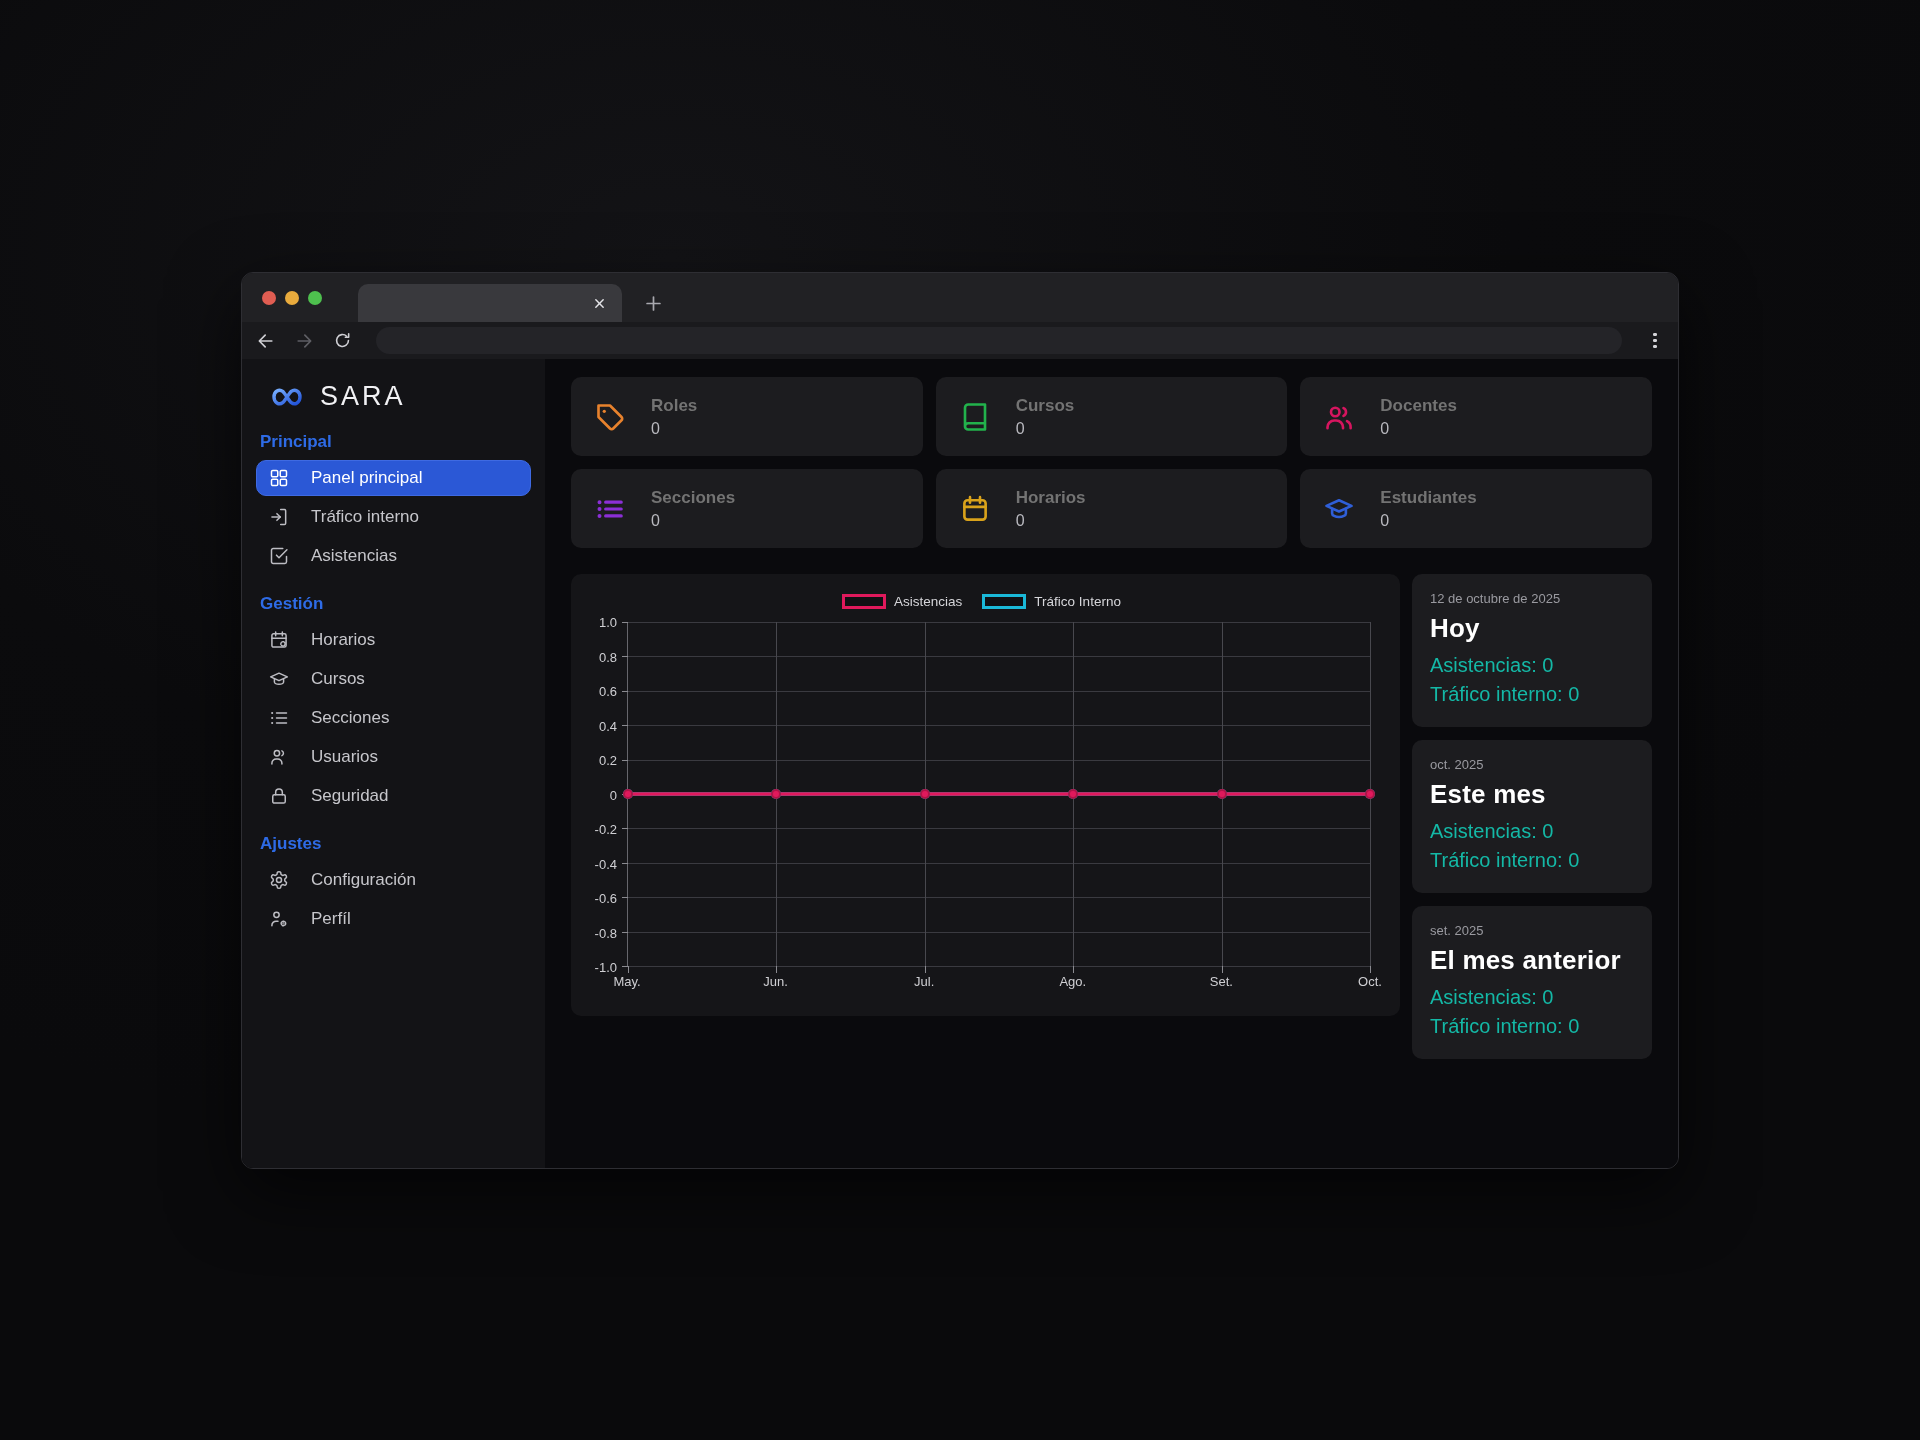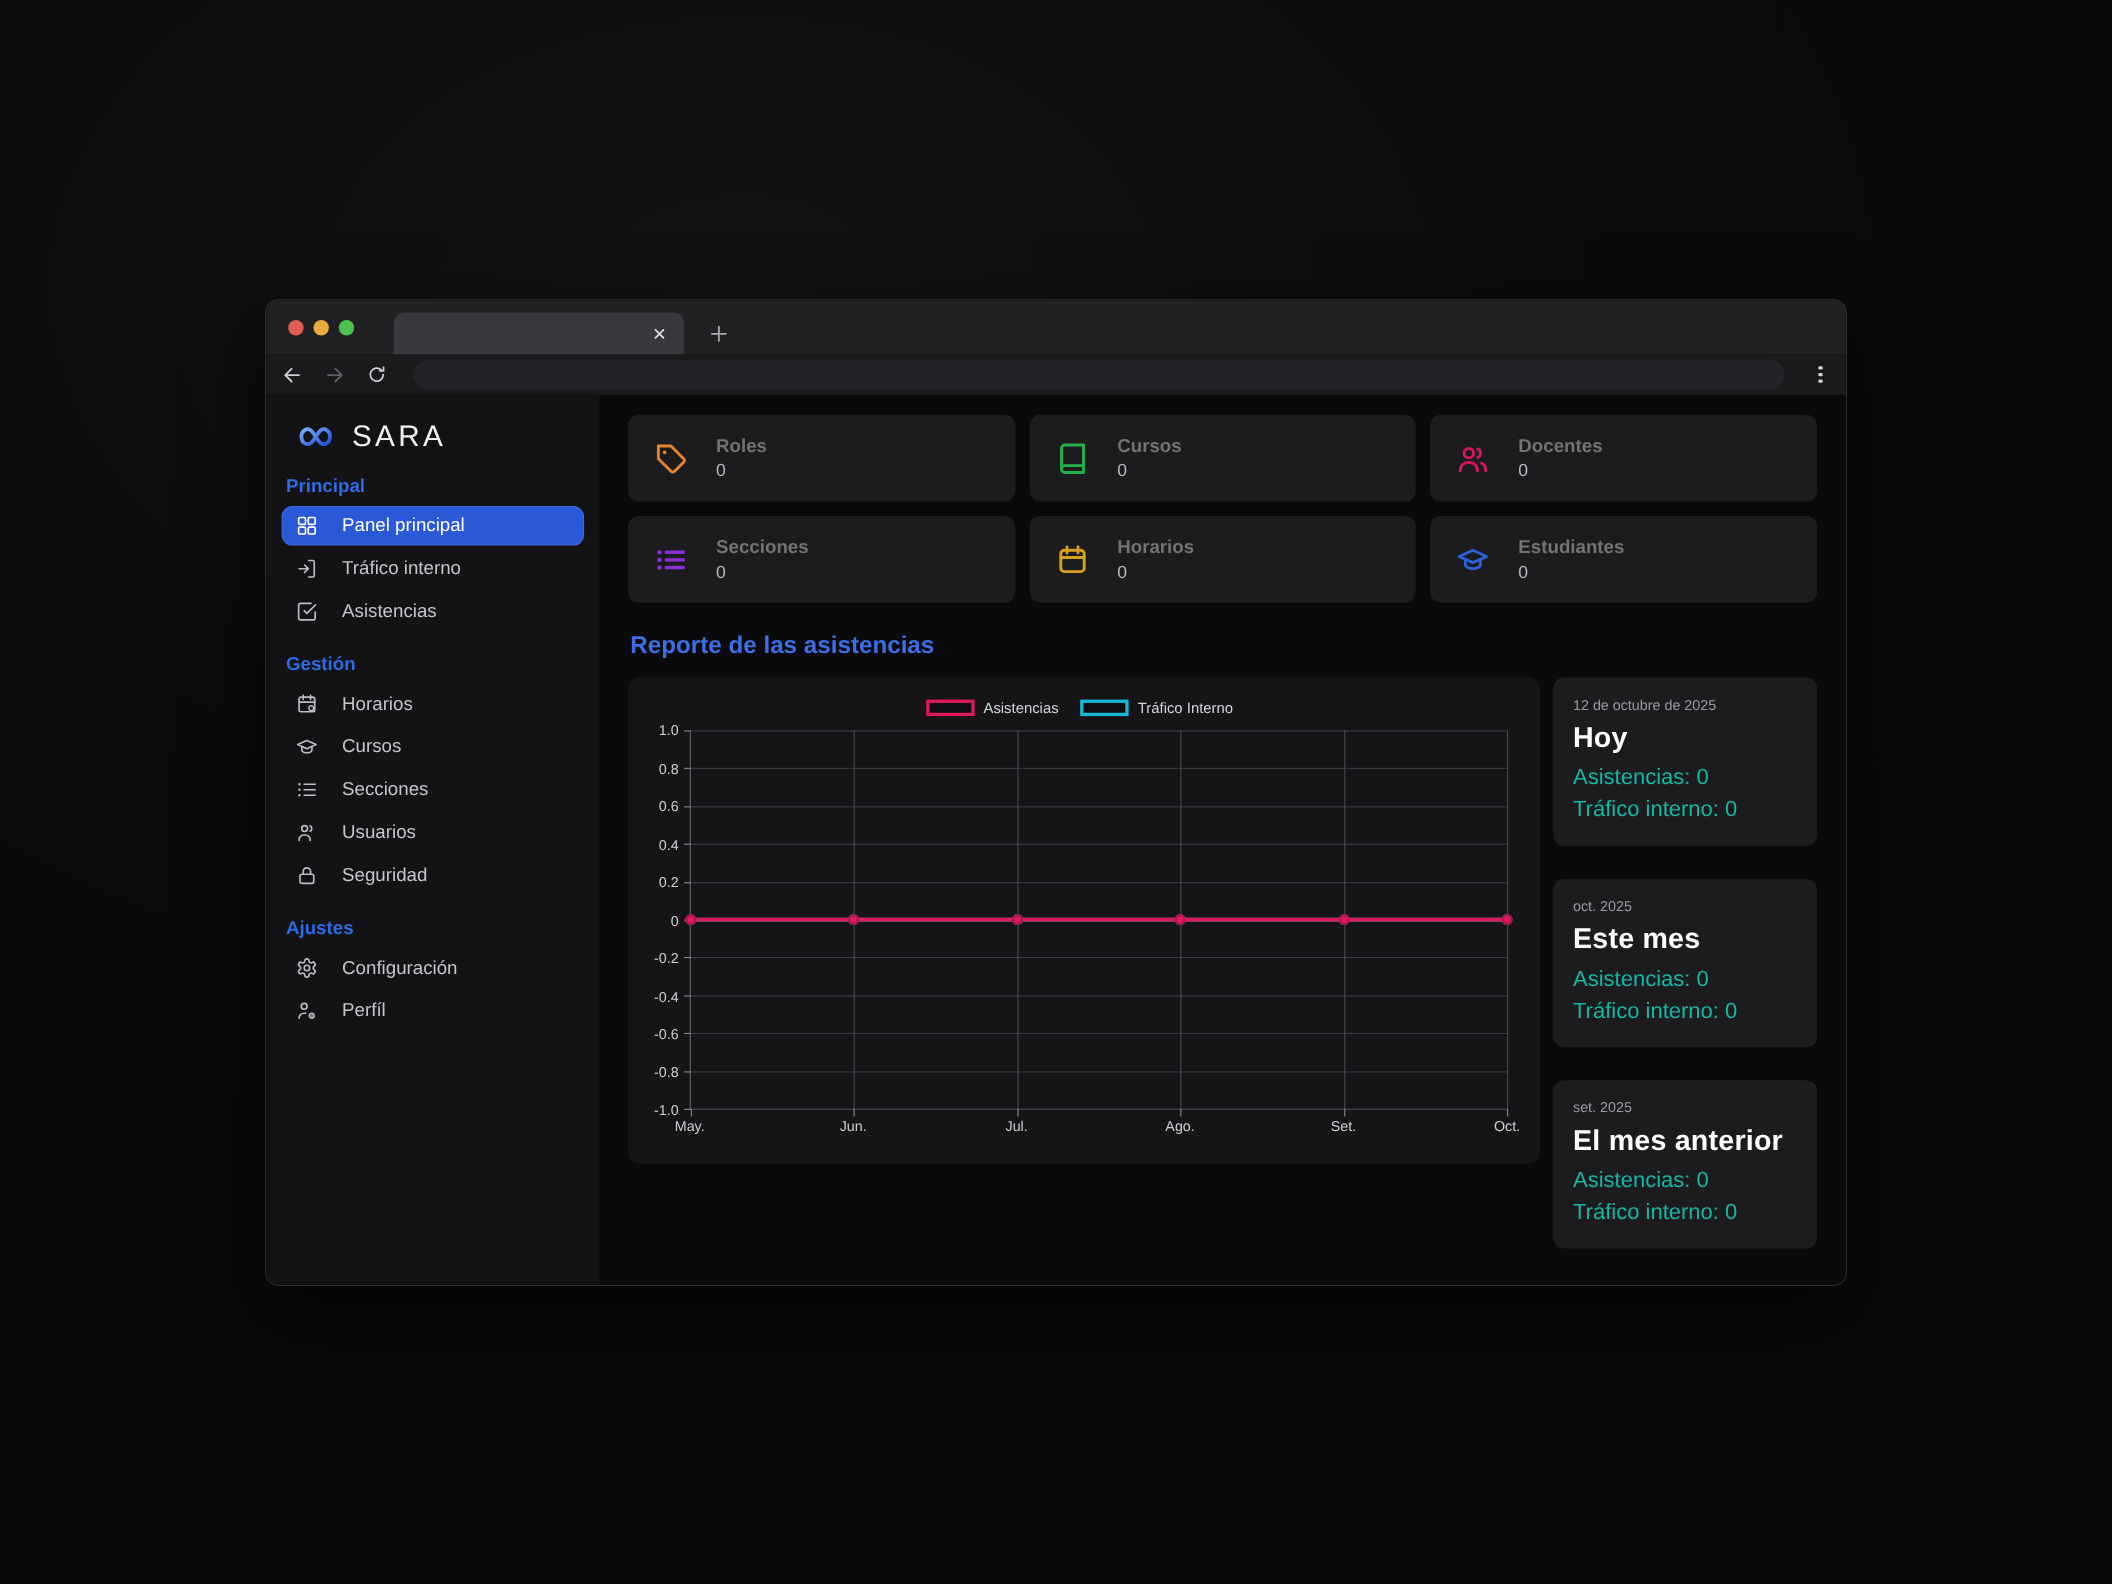--- a/index.html
+++ b/index.html
@@ -77,21 +77,21 @@
   .xtickmark{position:absolute;bottom:-7px;width:1px;height:7px;background:#8a8a90;}
   .line-svg{position:absolute;left:0;top:0;width:100%;height:100%;overflow:visible;}
   .dot{position:absolute;width:10px;height:10px;border-radius:50%;
     transform:translate(-50%,-50%);box-shadow:inset 0 0 0 2px rgba(0,0,0,.22);}
   .xrow{display:flex;}
   .xspacer{width:44px;flex:none;}
   .xlabels{flex:1;position:relative;height:28px;margin-right:10px;}
   .xlab{position:absolute;top:7px;transform:translateX(-50%);color:#cfcfd3;font-size:13px;white-space:nowrap;}
 
   
-  .summary-col{width:240px;flex:none;display:flex;flex-direction:column;gap:30px;}
+  .summary-col{width:240px;flex:none;display:flex;flex-direction:column;gap:13px;}
   .summary-card{background:#1c1c1f;border-radius:10px;padding:17px 18px 18px 18px;}
   .summary-period{color:#9a9aa0;font-size:13px;margin-bottom:7px;}
   .summary-title{color:#ffffff;font-size:26px;font-weight:700;margin-bottom:7px;letter-spacing:.2px;}
   .summary-line{color:#14b8a6;font-size:20px;line-height:1.45;}
 </style>
 </head>
 <body>
 
 <div class="window">
 
@@ -347,21 +347,20 @@
                 <path d="M6.5 11.8v3.7c0 1.5 2.5 2.9 5.5 2.9s5.5-1.4 5.5-2.9v-3.7"></path>
               </svg>
           </span>
           <div>
               <div class="stat-title">Estudiantes</div>
           <div class="stat-value">0</div>
             </div>
         </div>
       </div>
 
-      <div class="report-title">Reporte de las asistencias</div>
 
       <div class="report-row">
 
         <div class="chart-panel">
           <div class="legend" id="legend">
               <div class="legend-item">
                 <span class="legend-swatch" style="border-color: rgb(224, 25, 92);"></span>
                 <span>Asistencias</span>
               </div>
               <div class="legend-item">

